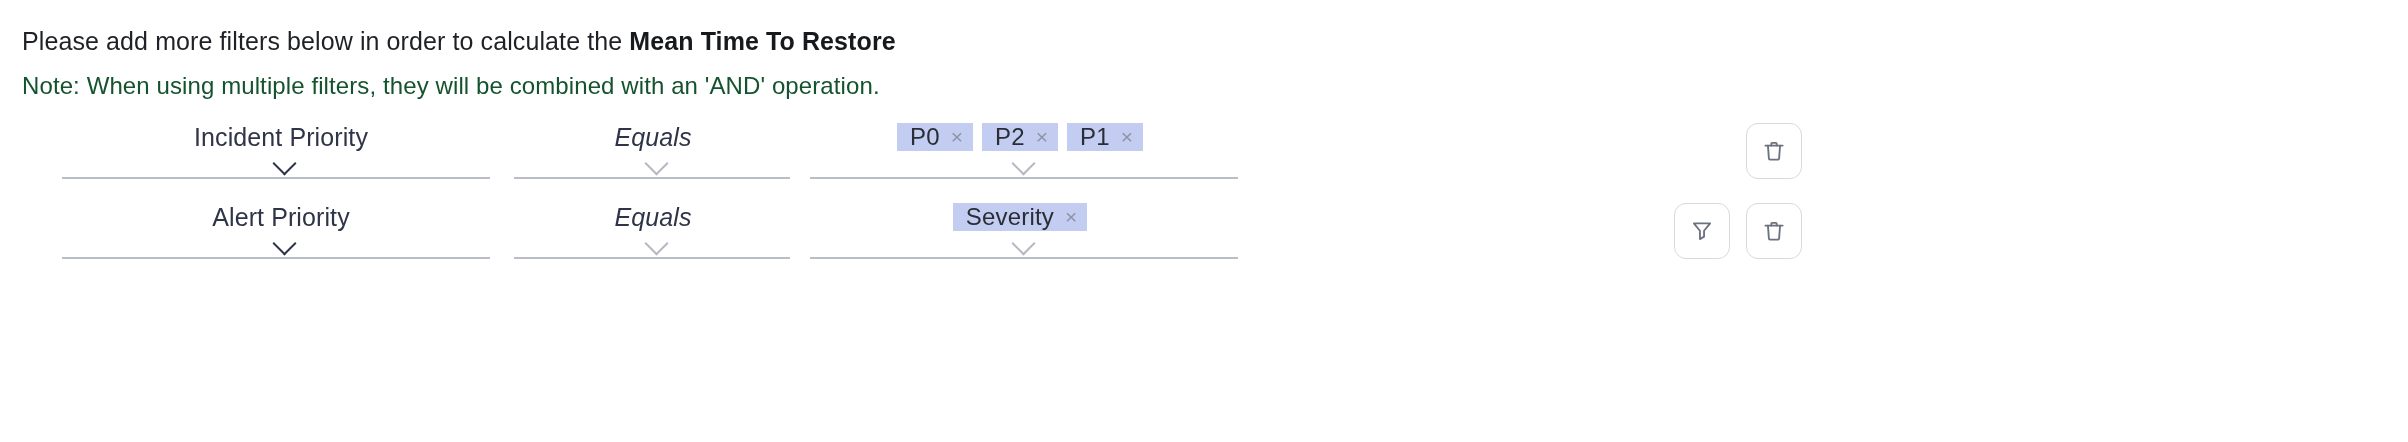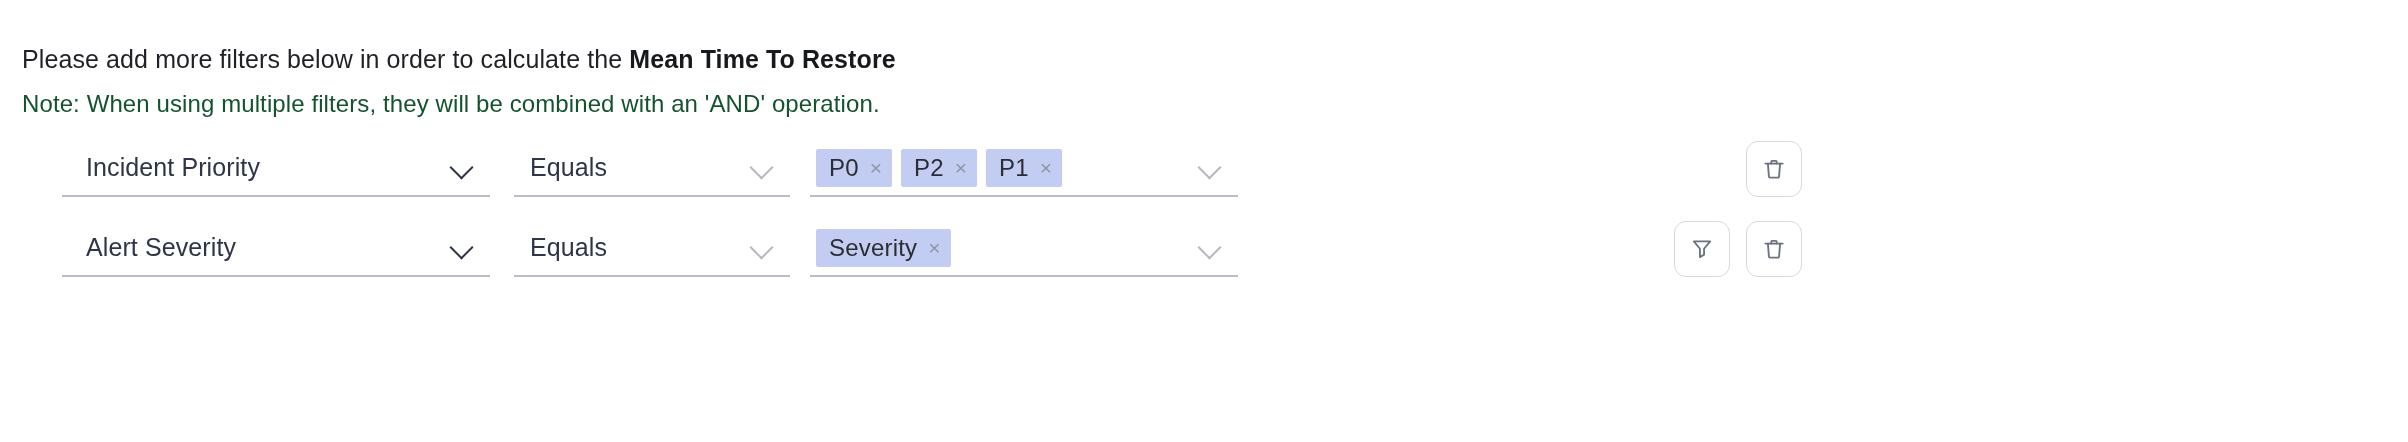--- a/index.html
+++ b/index.html
@@ -9,21 +9,21 @@
   }
   body {
     width: 2408px;
     height: 442px;
     font-family: "Liberation Sans", sans-serif;
     -webkit-font-smoothing: antialiased;
     overflow: hidden;
   }
 
   .panel {
-    padding: 44px 0 0 22px;
+    padding: 26px 0 0 22px;
     box-sizing: border-box;
     width: 2136px;
     height: 442px;
     position: relative;
   }
 
   .headline {
     font-size: 25px;
     color: #1f2126;
     line-height: 1.2;
@@ -55,31 +55,33 @@
   }
 
   
   .control {
     position: relative;
     border-bottom: 2px solid #b9bdc6;
     height: 56px;
     display: flex;
     align-items: center;
     box-sizing: border-box;
+    flex-direction: column;
   }
 
   .col-field {
     width: 428px;
     margin-left: 40px;
     padding: 0 14px 0 24px;
   }
   .col-operator {
     width: 276px;
     margin-left: 24px;
     padding: 0 14px 0 16px;
+    font-style: italic;
   }
   .col-value {
     width: 428px;
     margin-left: 20px;
     padding: 0 14px 0 6px;
   }
 
   .control-text {
     font-size: 25px;
     color: #2e3548;
@@ -226,21 +228,21 @@
             <path d="M6.4 7l.9 12c0 .6.5 1 1 1h7.4c.5 0 1-.4 1-1l.9-12"></path>
           </svg>
         </div>
       </div>
 
     </div>
 
     <div class="filter-row">
 
       <div class="control col-field">
-        <span class="control-text">Alert Severity</span>
+        <span class="control-text">Alert Priority</span>
         <span class="chev chev-dark"></span>
       </div>
 
       <div class="control col-operator">
         <span class="control-text">Equals</span>
         <span class="chev chev-light"></span>
       </div>
 
       <div class="control col-value">
         <div class="tags">

